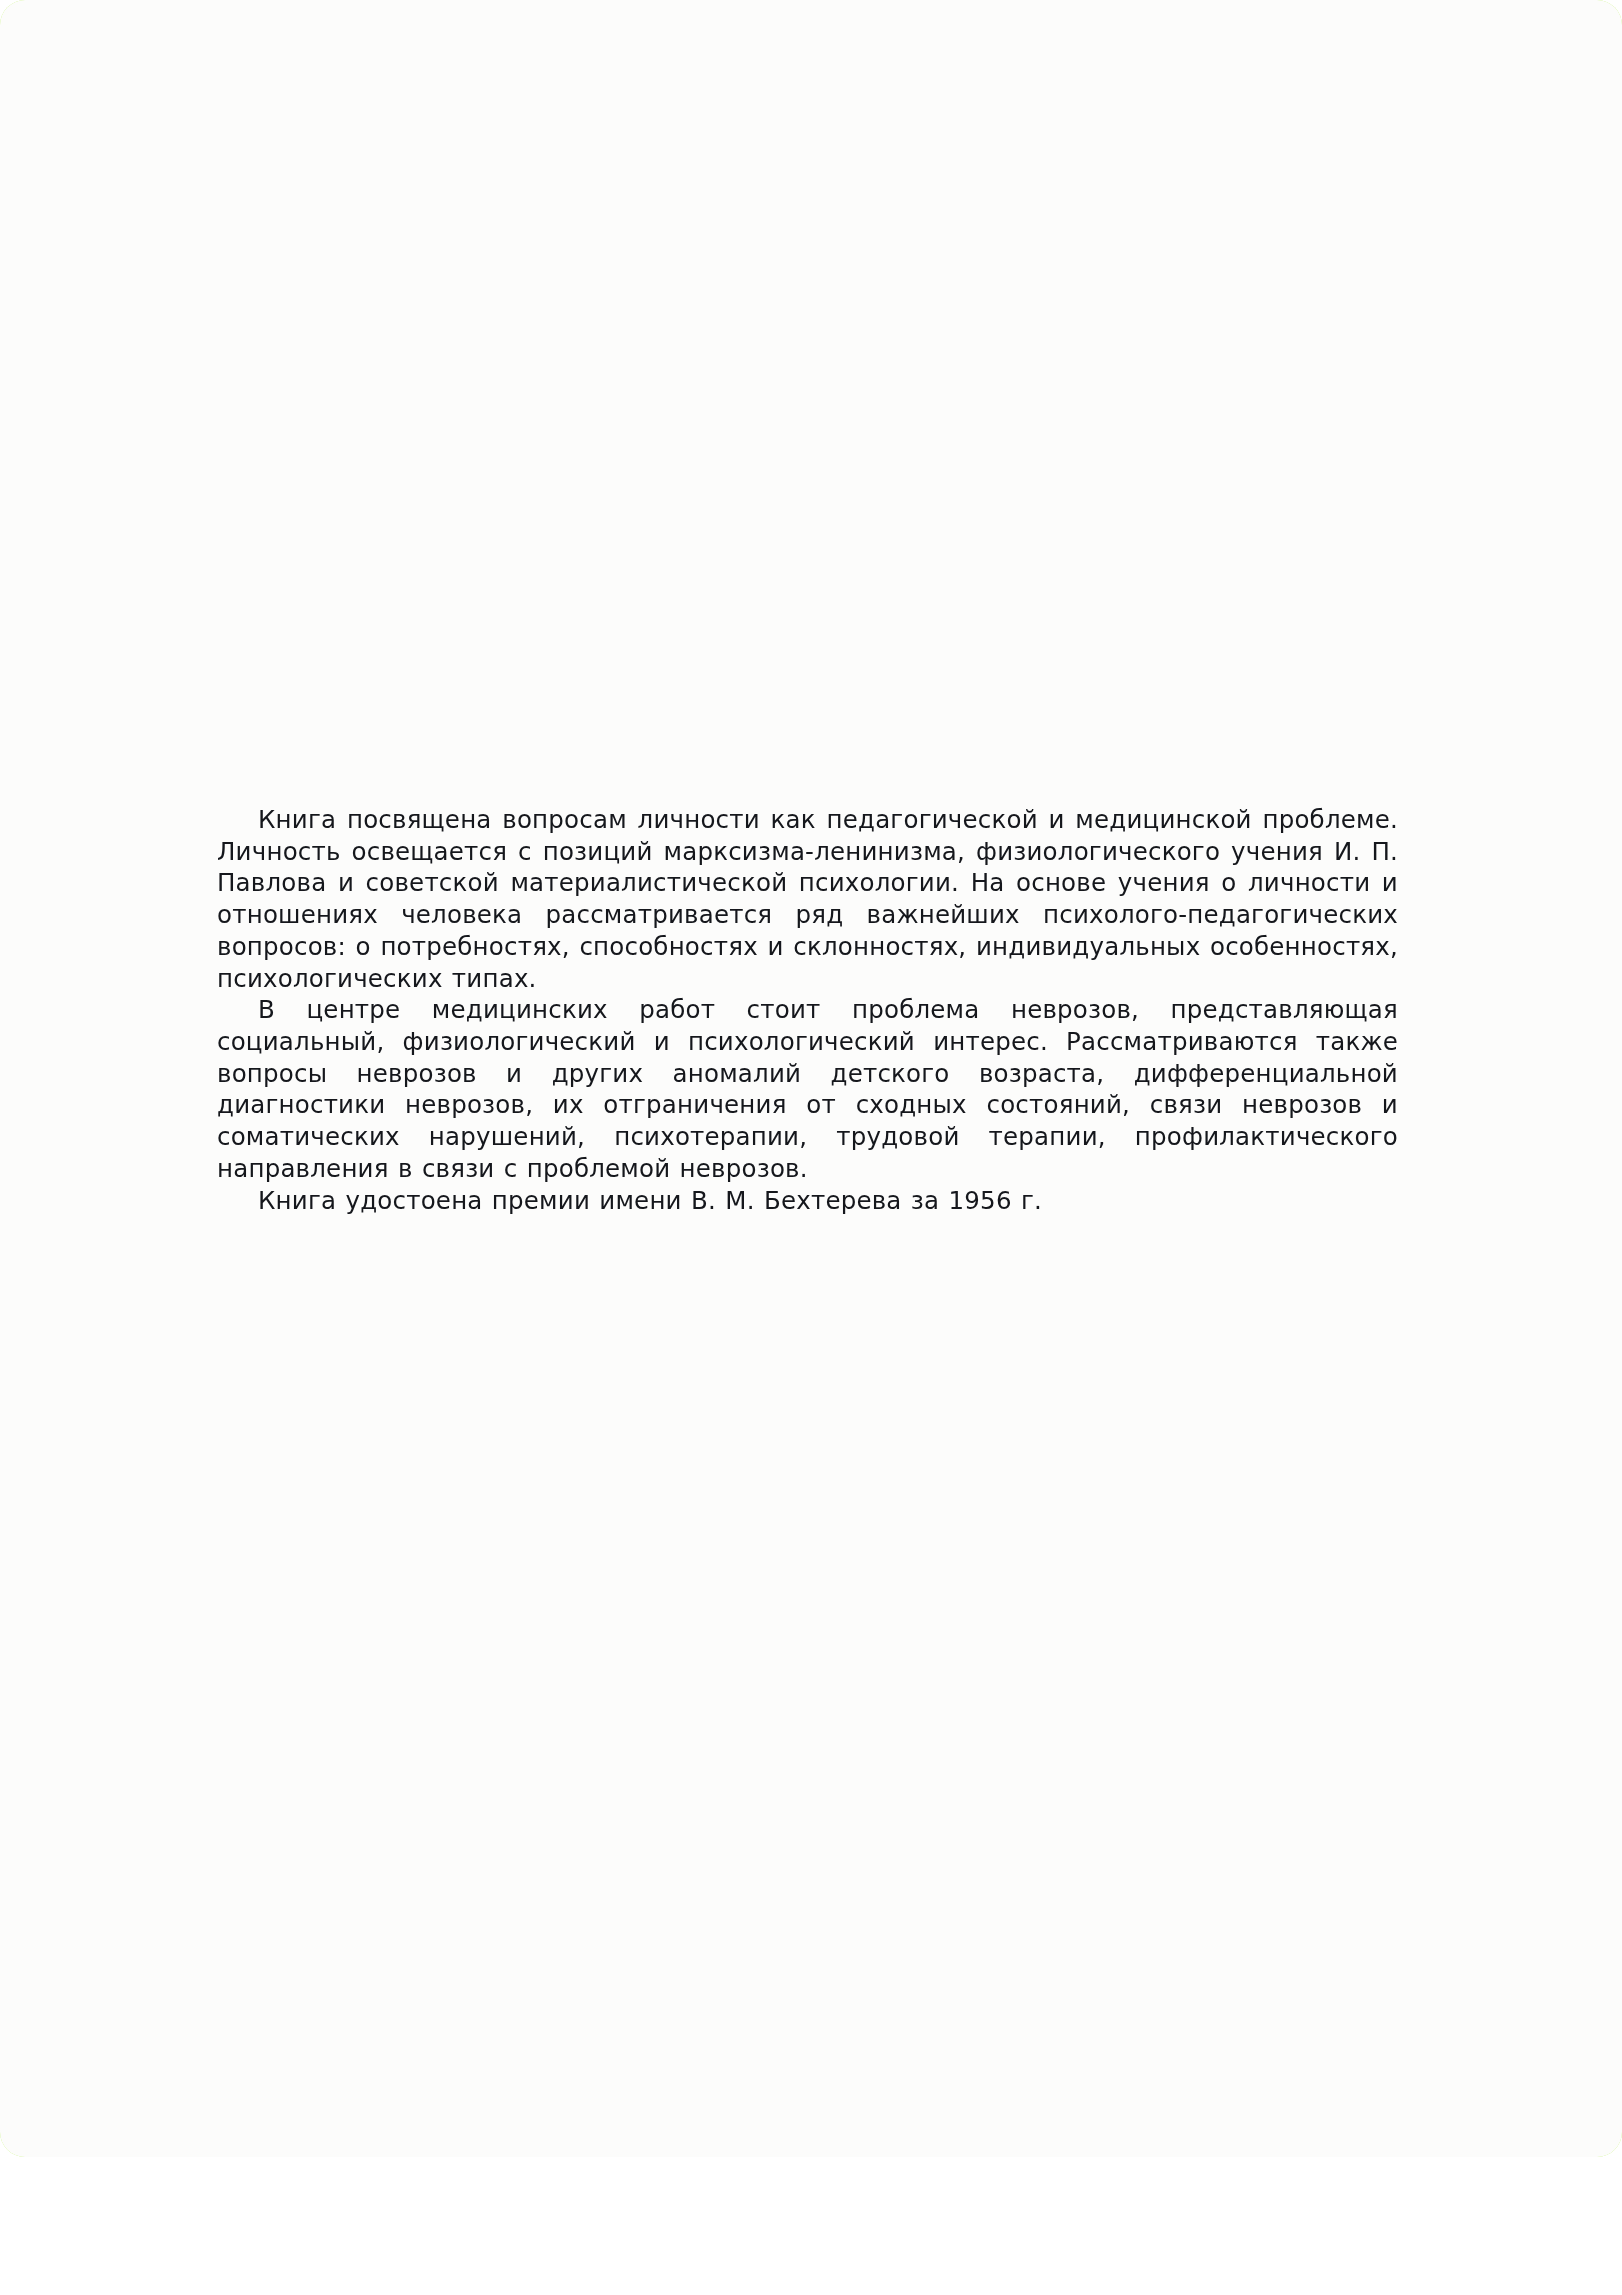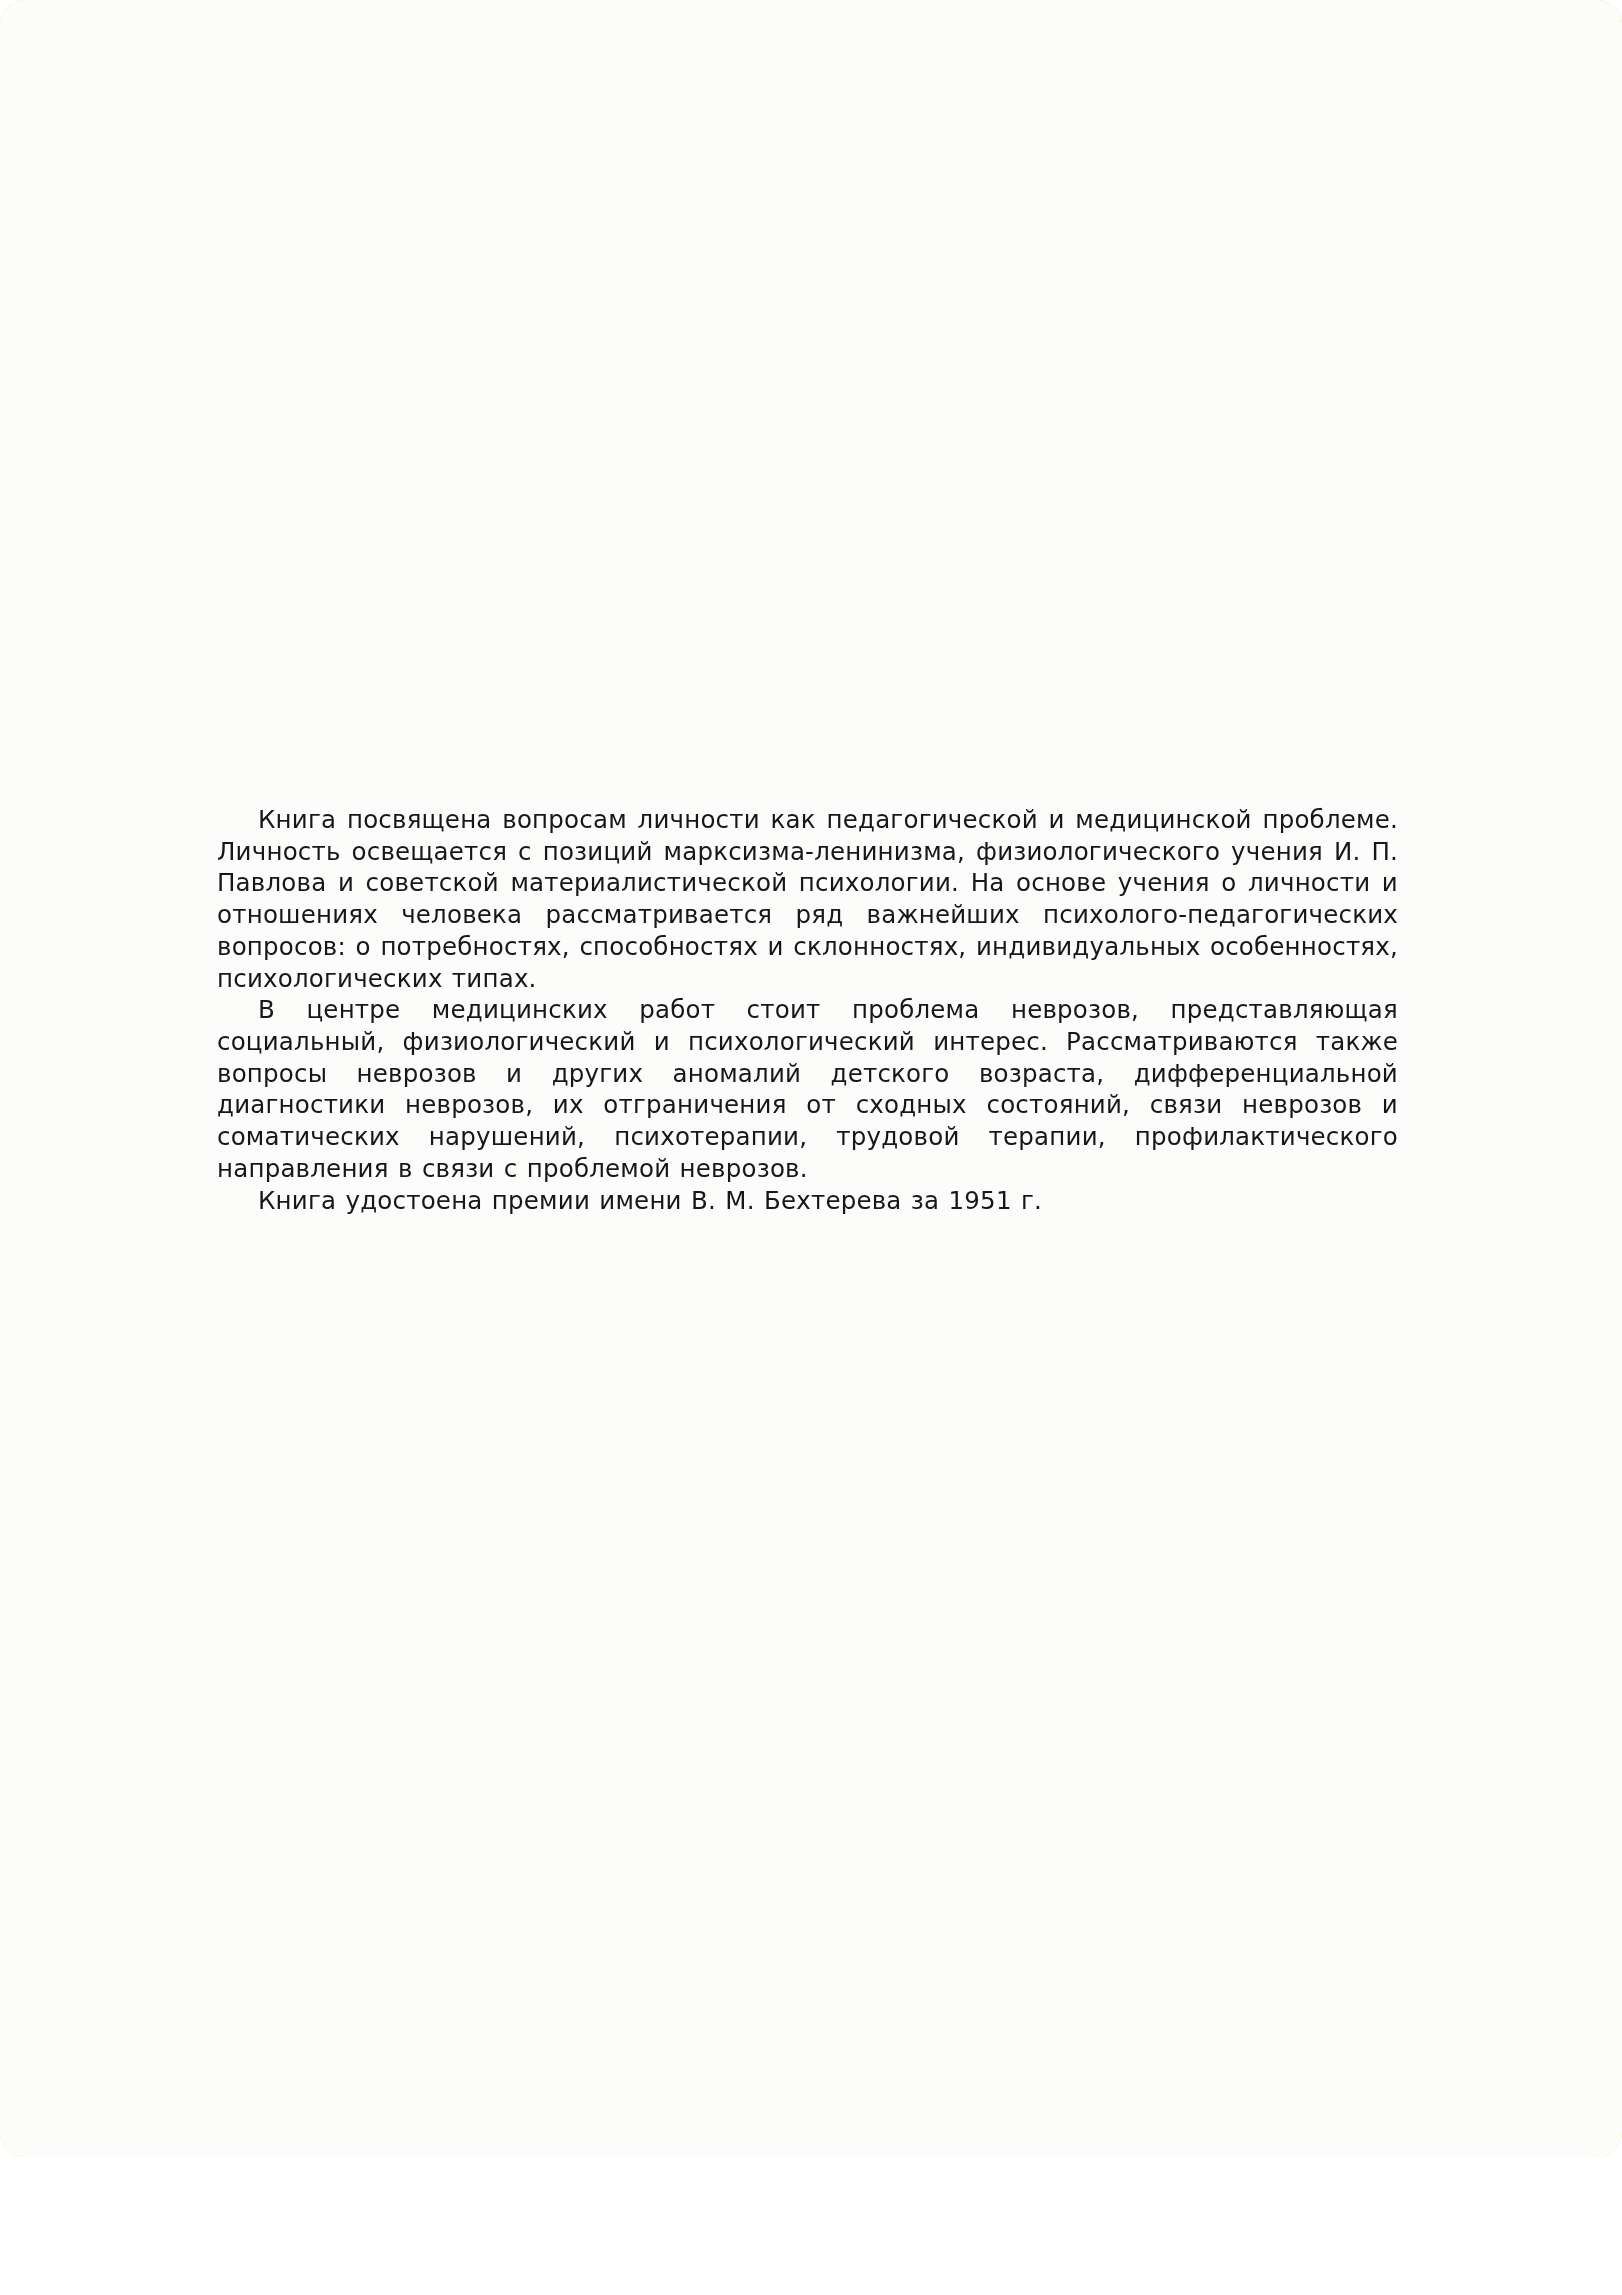--- a/index.html
+++ b/index.html
@@ -54,21 +54,21 @@
 </style>
 </head>
 <body>
 
 <div class="page">
   <div class="paper-tint"></div>
 
   <div class="text-block">
     <p>Книга посвящена вопросам личности как педагогической и медицинской проблеме. Личность освещается с позиций марксизма-ленинизма, физиологического учения И. П. Павлова и советской материалистической психологии. На основе учения о личности и отношениях человека рассматривается ряд важнейших психолого-педагогических вопросов: о потребностях, способностях и склонностях, индивидуальных особенностях, психологических типах.</p>
     <p>В центре медицинских работ стоит проблема неврозов, представляющая социальный, физиологический и психологический интерес. Рассматриваются также вопросы неврозов и других аномалий детского возраста, дифференциальной диагностики неврозов, их отграничения от сходных состояний, связи неврозов и соматических нарушений, психотерапии, трудовой терапии, профилактического направления в связи с проблемой неврозов.</p>
-    <p class="last">Книга удостоена премии имени В. М. Бехтерева за 1951 г.</p>
+    <p class="last">Книга удостоена премии имени В. М. Бехтерева за 1956 г.</p>
   </div>
 
   <div class="footer-band">
     
     
     
   </div>
 </div>
 
 

